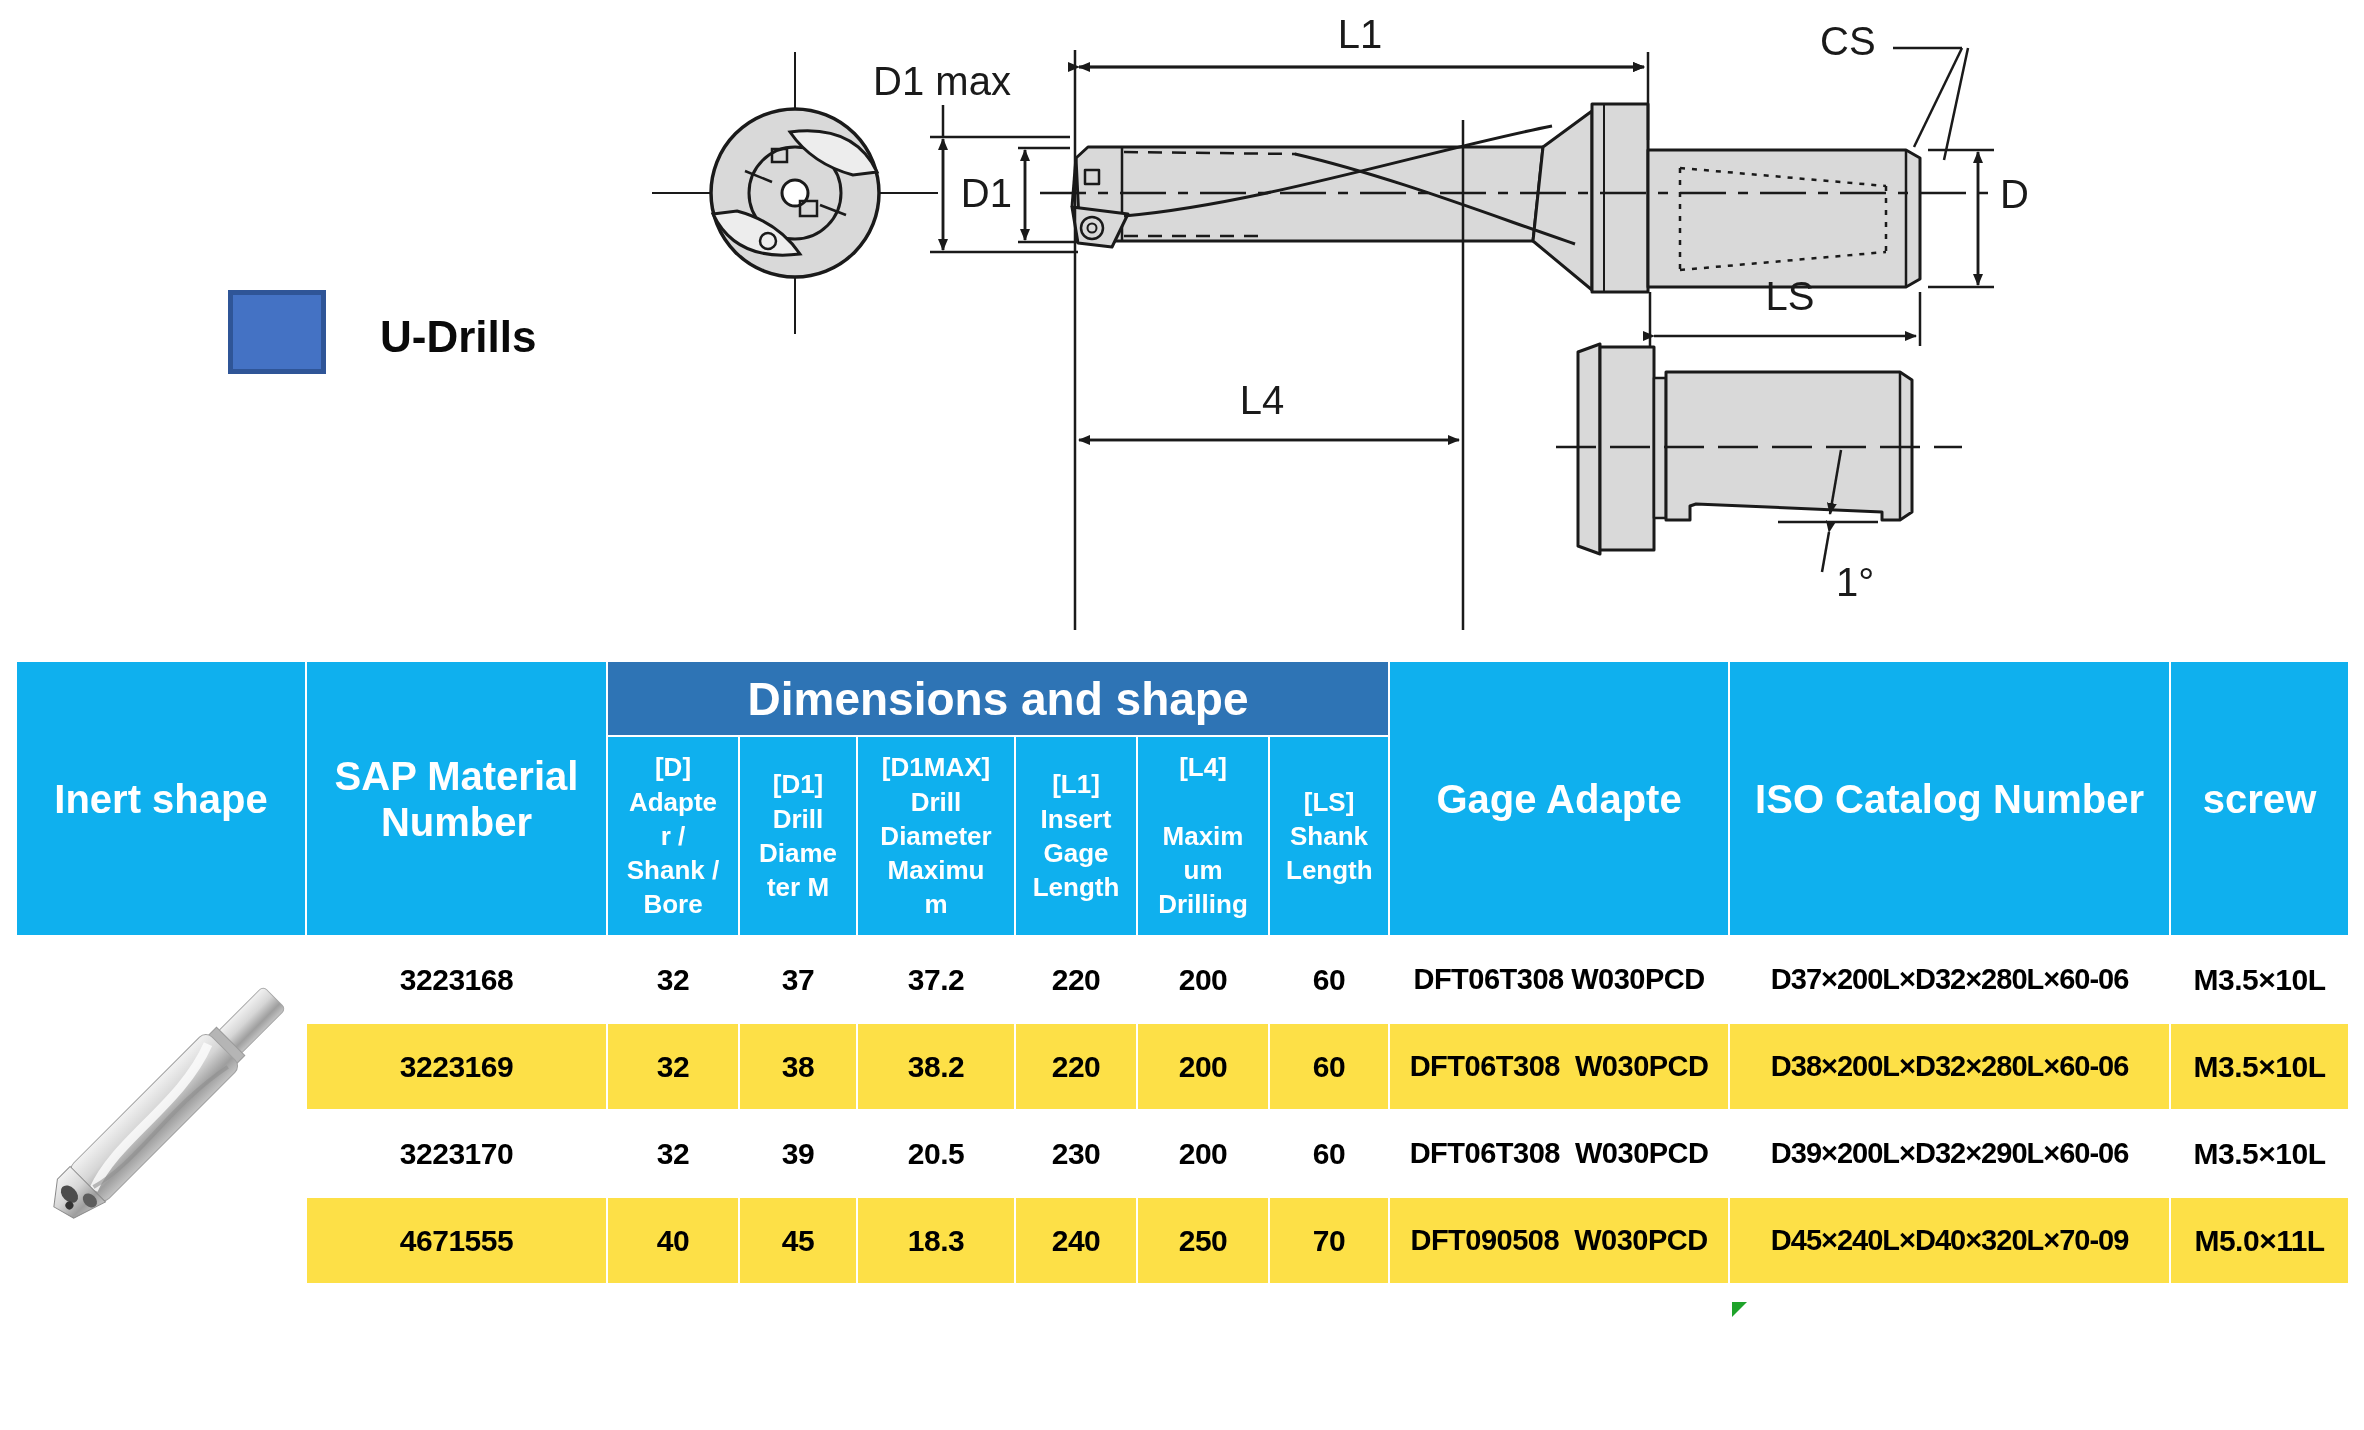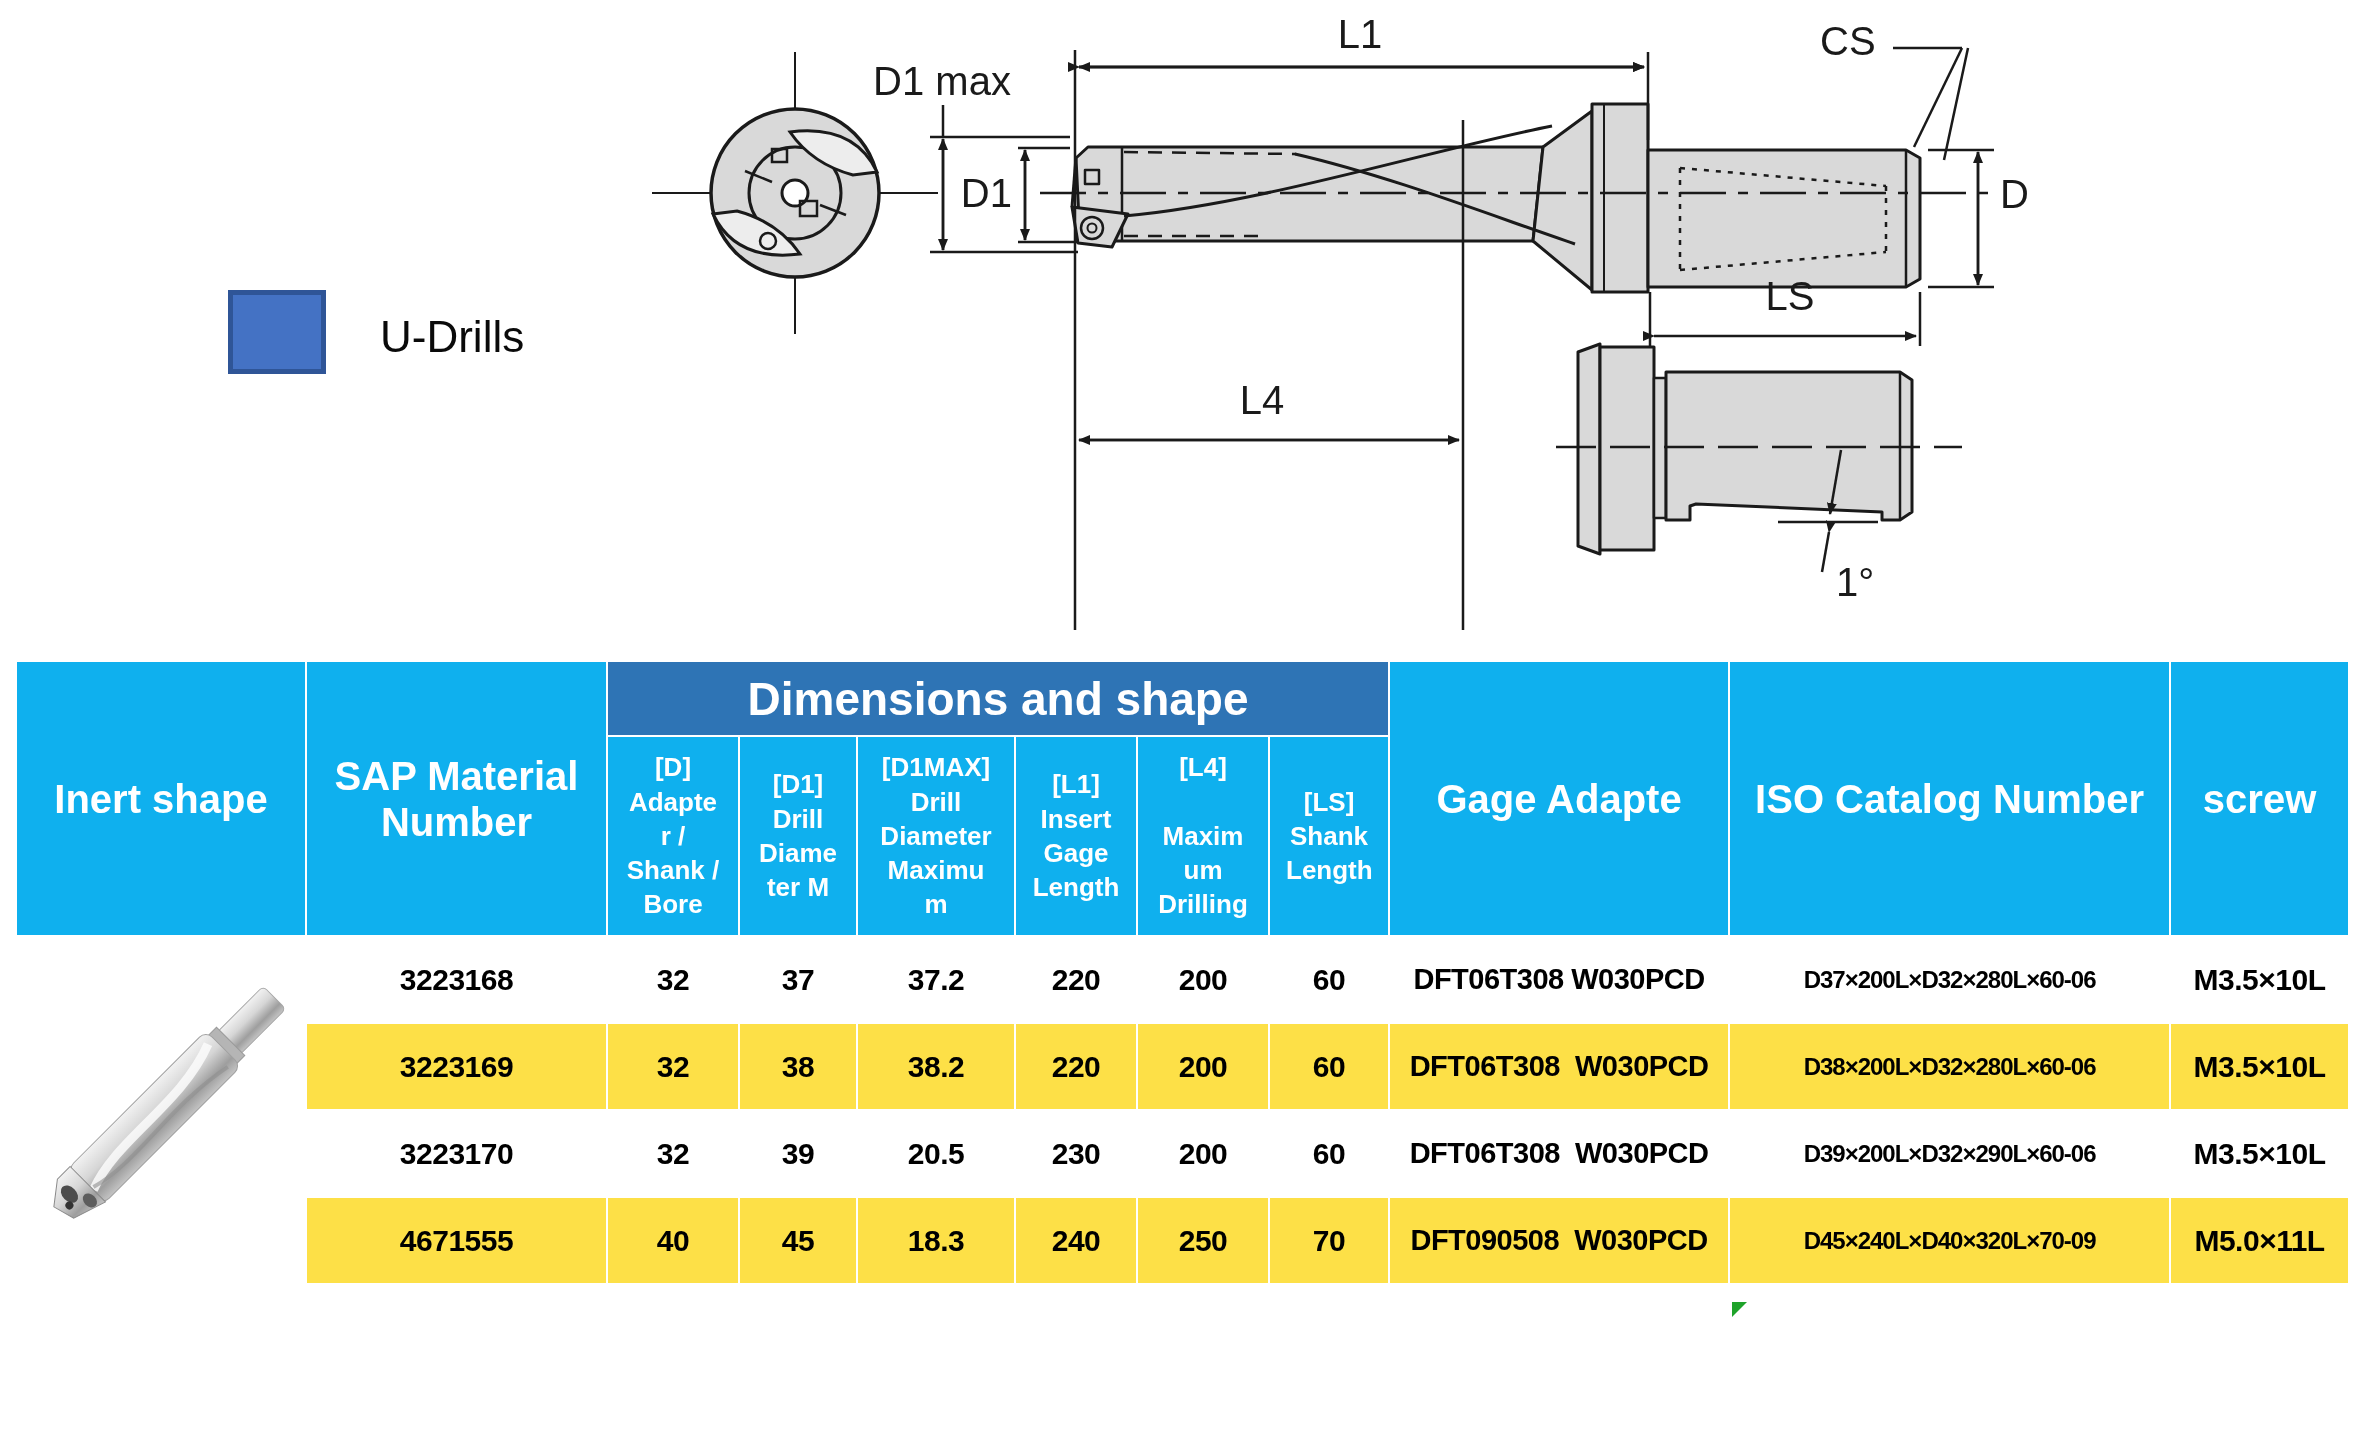--- a/index.html
+++ b/index.html
@@ -1,37 +1,37 @@
 <!DOCTYPE html>
 <html><head>
 <meta charset="utf-8">
 <style>
   html,body{margin:0;padding:0;background:#fff;}
   .page{position:relative;width:2364px;height:1430px;background:#fff;overflow:hidden;
         font-family:"Liberation Sans",sans-serif;}
   
   .legend-swatch{position:absolute;left:228px;top:290px;width:88px;height:74px;
                  background:#4472c4;border:5px solid #2f5597;}
-  .legend-label{position:absolute;left:380px;top:312px;font-size:44px;font-weight:normal;color:#0a0a0a;}
+  .legend-label{position:absolute;left:380px;top:312px;font-size:44px;font-weight:bold;color:#0a0a0a;}
   
   .drawing{position:absolute;left:0;top:0;width:2364px;height:655px;}
   .dimtext{font-family:"Liberation Sans",sans-serif;font-size:40px;fill:#1a1a1a;}
   
   table.spec{position:absolute;left:15px;top:660px;width:2333px;border-collapse:collapse;
              table-layout:fixed;border:1px solid #c9d3da;}
   table.spec td,table.spec th{border:2px solid #ffffff;padding:0 16px;overflow:hidden;}
   th.hdr{background:#0fb0ee;color:#fff;font-size:40px;font-weight:bold;line-height:1.15;}
   th.group{background:#2e74b5;color:#fff;font-size:46px;font-weight:bold;height:73px;}
   th.sub{background:#0fb0ee;color:#fff;font-size:26px;font-weight:bold;line-height:1.32;
          white-space:pre-line;}
   tr.h2{height:200px;}
   tr.data{height:87px;}
   tr.data td{font-size:30px;font-weight:bold;color:#000;text-align:center;letter-spacing:-0.5px;}
   tr.alt{background:#fde047;}
-  tr.data td.iso{letter-spacing:-1px;font-size:24px;margin-top:13px;}
+  tr.data td.iso{letter-spacing:-1px;font-size:29px;margin-top:13px;}
   tr.data td.gage{white-space:pre;font-size:29px;}
   td.photo-cell{background:#ffffff;vertical-align:middle;text-align:center;position:relative;}
   .corner-flag{position:absolute;left:1732px;top:1302px;width:0;height:0;
                border-top:15px solid #1ea32a;border-right:15px solid transparent;}
 </style>
 </head>
 <body>
 
 <div class="page">
 

